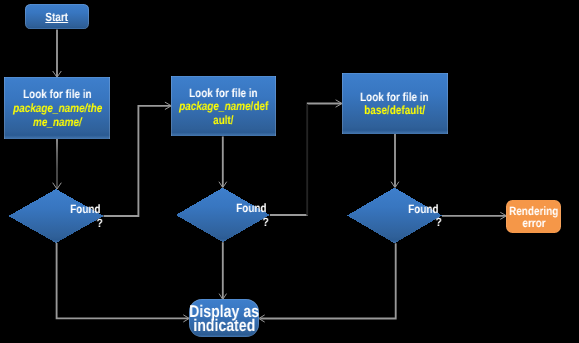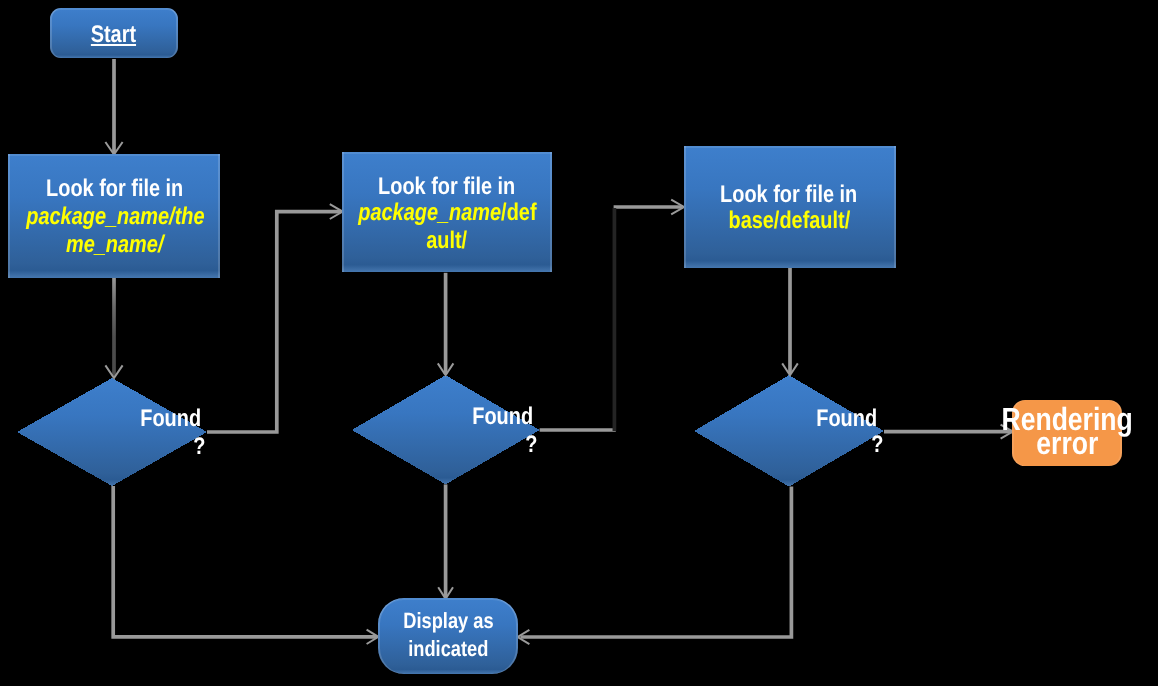--- a/index.html
+++ b/index.html
@@ -115,23 +115,23 @@
   <div class="node plain" style="left:175.9px;top:187.6px;width:93.9px;height:54.6px;font-size:12px;">
     <span class="ln">Found</span>
     <span class="ln">?</span>
   </div>
 
   <div class="node plain" style="left:347px;top:187.6px;width:95px;height:55.7px;font-size:12px;">
     <span class="ln">Found</span>
     <span class="ln">?</span>
   </div>
 
-  <div class="node orange" style="left:506.4px;top:200px;width:55px;height:32.6px;border-radius:6.5px;font-size:16px;">
+  <div class="node orange" style="left:506.4px;top:200px;width:55px;height:32.6px;border-radius:6.5px;font-size:12px;">
     <span class="ln" style="line-height:12.2px">Rendering</span>
     <span class="ln" style="line-height:12.2px">error</span>
   </div>
 
-  <div class="node blue" style="left:189.2px;top:299.4px;width:69.4px;height:38px;border-radius:13px;font-size:11px;">
+  <div class="node blue" style="left:189.2px;top:299.4px;width:69.4px;height:38px;border-radius:13px;font-size:17px;">
     <span class="ln" style="line-height:13.8px">Display as</span>
     <span class="ln" style="line-height:13.8px">indicated</span>
   </div>
 
 </div>
 
 </body></html>

